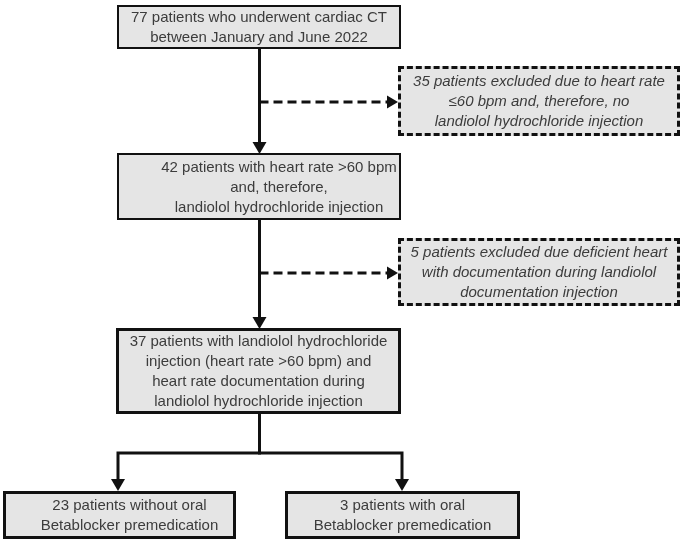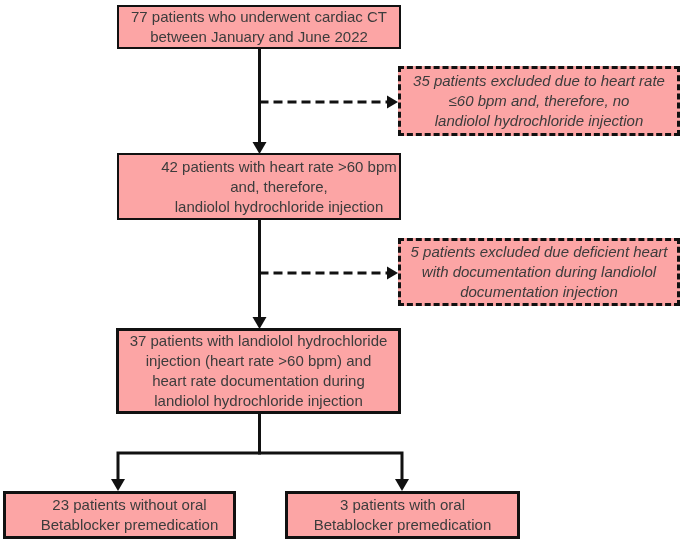--- a/index.html
+++ b/index.html
@@ -22,21 +22,21 @@
     z-index: 1;
   }
   .node {
     position: absolute;
     box-sizing: border-box;
     display: flex;
     flex-direction: column;
     justify-content: center;
     align-items: center;
     text-align: center;
-    background: #fca5a5;
+    background: #e5e5e5;
     color: #3c3c3c;
     font-size: 15px;
     line-height: 20px;
     z-index: 2;
   }
   .node .txt-line {
     white-space: nowrap;
   }
   .solid2 { border: 2px solid #111111; }
   .solid3 { border: 3px solid #111111; align-items: center; }

